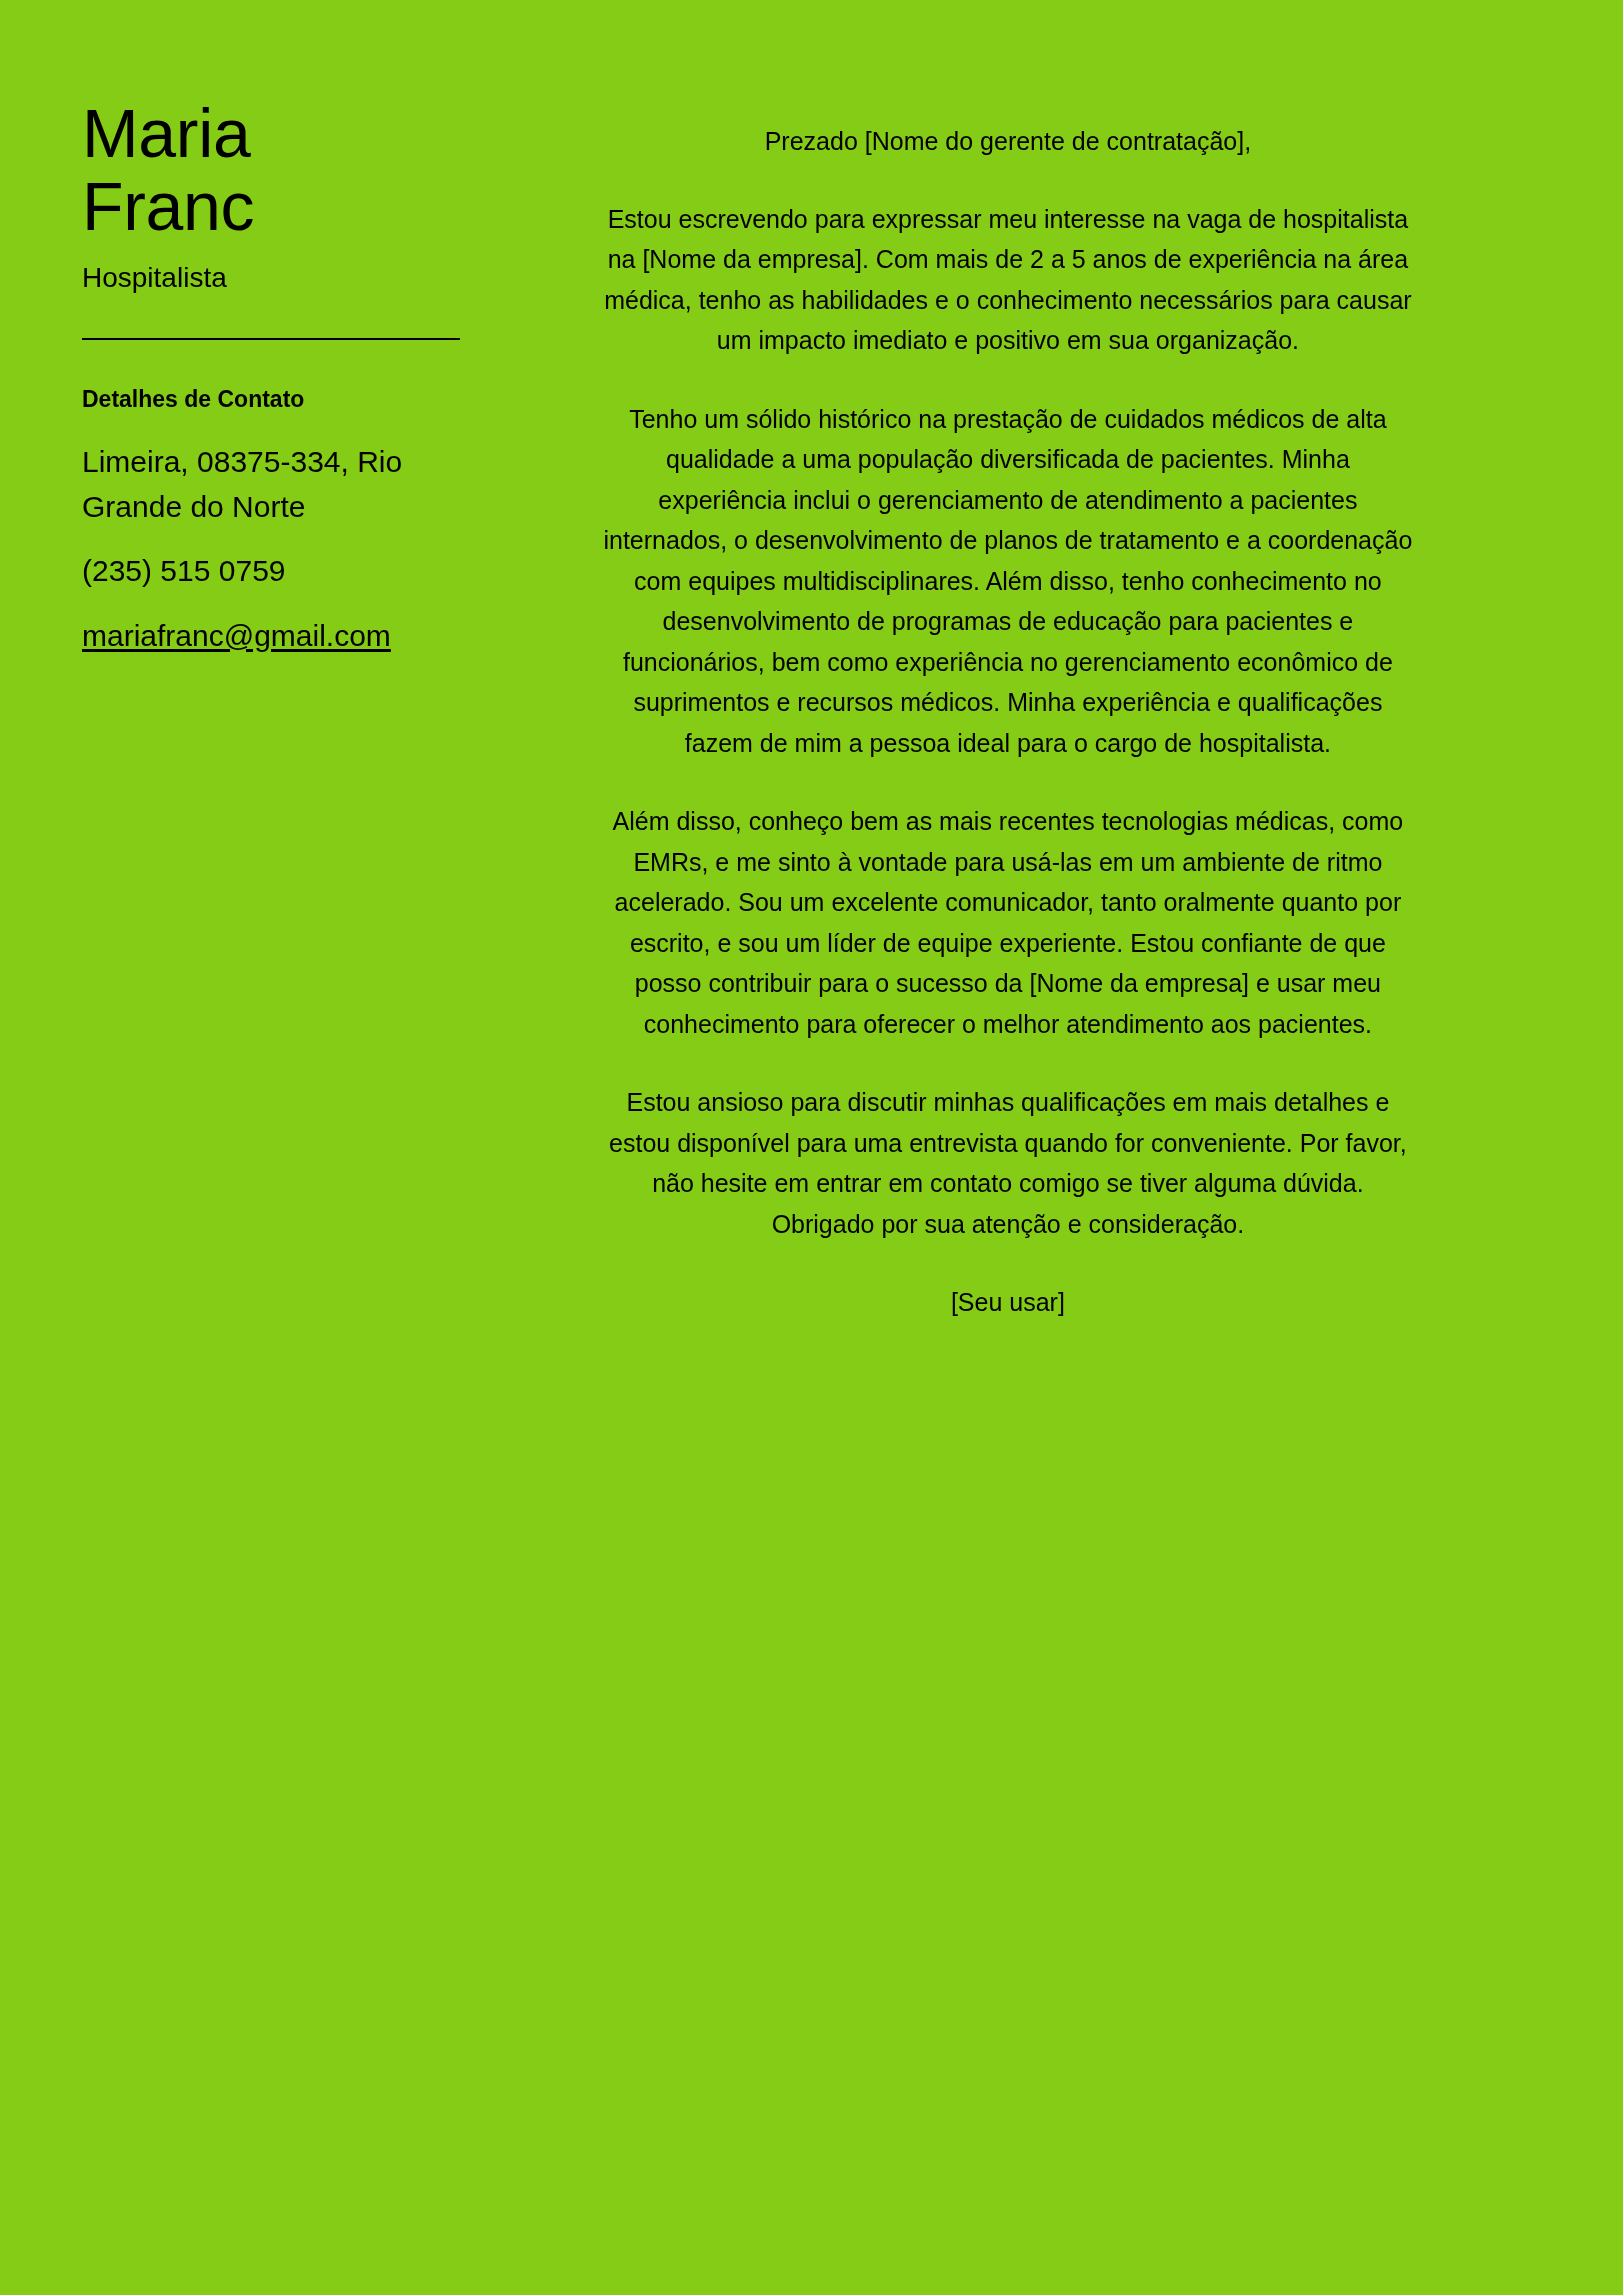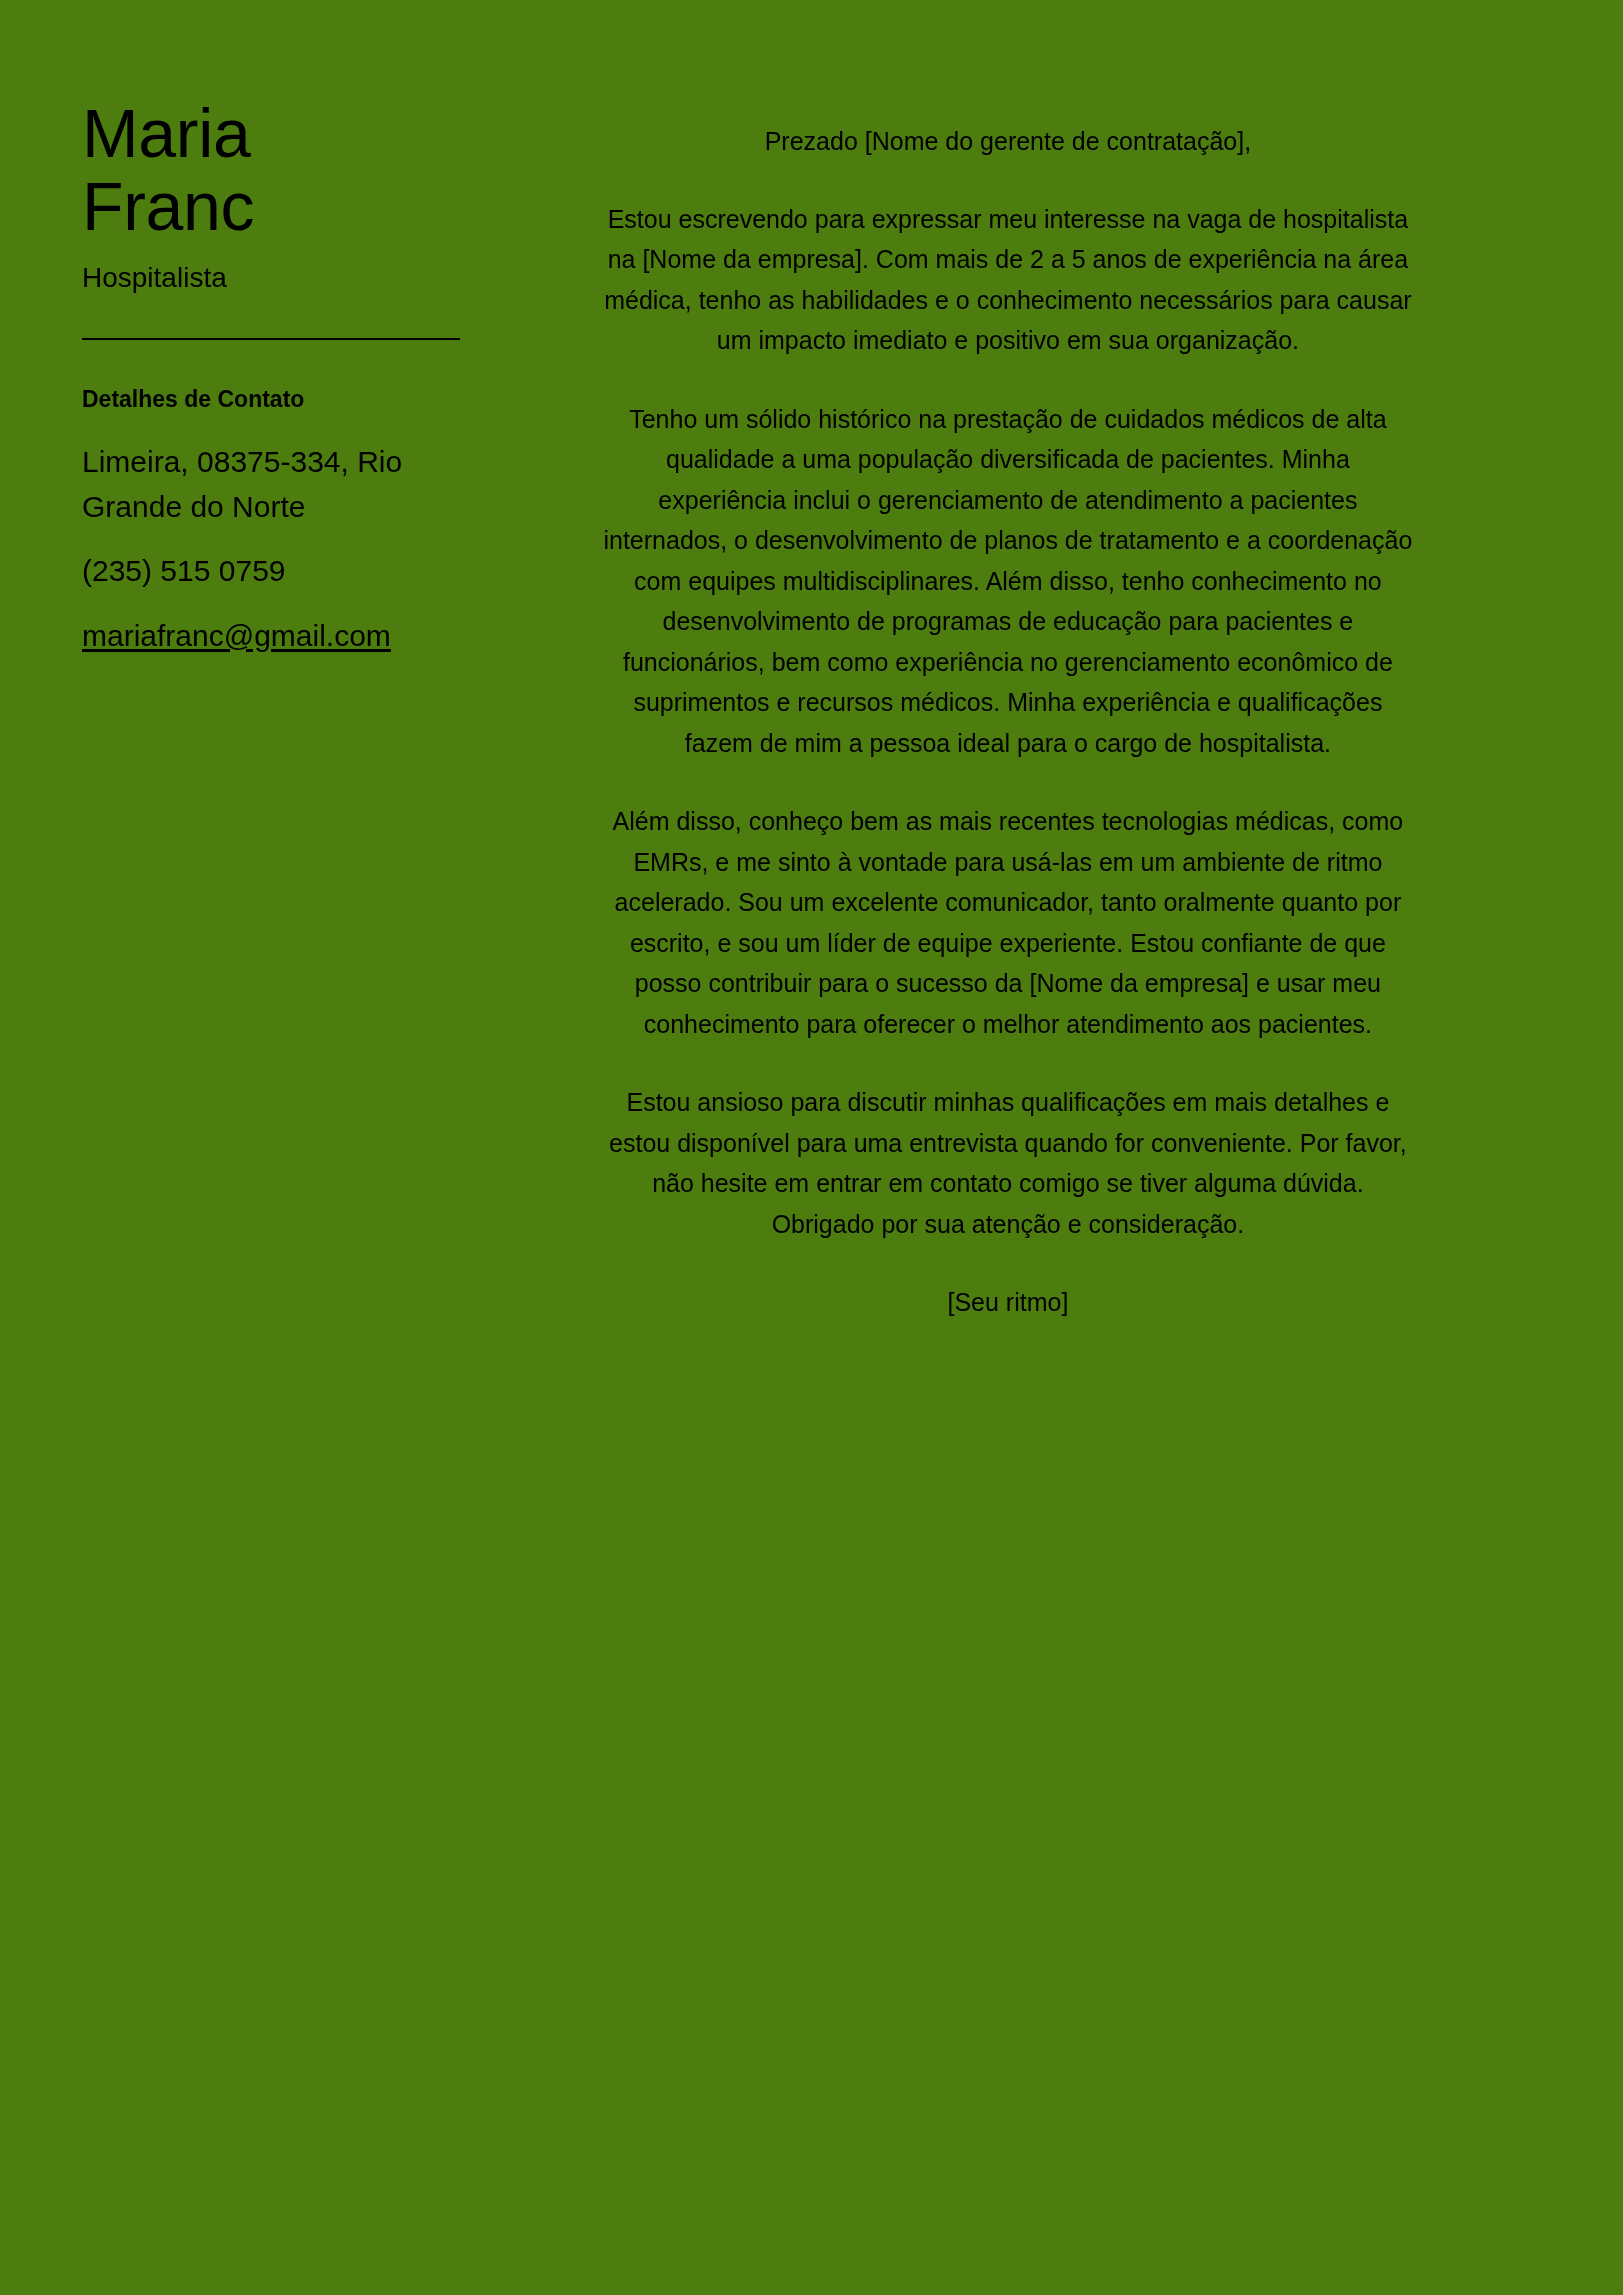--- a/index.html
+++ b/index.html
@@ -13,21 +13,21 @@
     height: 2295px;
     font-family: "Liberation Sans", sans-serif;
     color: #000000;
     -webkit-font-smoothing: antialiased;
   }
 
   .page {
     position: relative;
     width: 1623px;
     height: 2295px;
-    background: #4d7c0f;
+    background: #84cc16;
     display: flex;
     align-items: flex-start;
   }
 
   
   .sidebar {
     width: 589px;
     flex: 0 0 589px;
     padding: 97px 0 0 82px;
   }
@@ -146,18 +146,18 @@
 
     <p class="letter-para">Estou escrevendo para expressar meu interesse na vaga de hospitalista na [Nome da empresa]. Com mais de 2 a 5 anos de experiência na área médica, tenho as habilidades e o conhecimento necessários para causar um impacto imediato e positivo em sua organização.</p>
 
     <p class="letter-para">Tenho um sólido histórico na prestação de cuidados médicos de alta qualidade a uma população diversificada de pacientes. Minha experiência inclui o gerenciamento de atendimento a pacientes internados, o desenvolvimento de planos de tratamento e a coordenação com equipes multidisciplinares. Além disso, tenho conhecimento no desenvolvimento de programas de educação para pacientes e funcionários, bem como experiência no gerenciamento econômico de suprimentos e recursos médicos. Minha experiência e qualificações fazem de mim a pessoa ideal para o cargo de hospitalista.</p>
 
     <p class="letter-para">Além disso, conheço bem as mais recentes tecnologias médicas, como EMRs, e me sinto à vontade para usá-las em um ambiente de ritmo acelerado. Sou um excelente comunicador, tanto oralmente quanto por escrito, e sou um líder de equipe experiente. Estou confiante de que posso contribuir para o sucesso da [Nome da empresa] e usar meu conhecimento para oferecer o melhor atendimento aos pacientes.</p>
 
     <p class="letter-para">Estou ansioso para discutir minhas qualificações em mais detalhes e estou disponível para uma entrevista quando for conveniente. Por favor, não hesite em entrar em contato comigo se tiver alguma dúvida. Obrigado por sua atenção e consideração.</p>
 
 
-    <p class="letter-para signature">[Seu ritmo]</p>
+    <p class="letter-para signature">[Seu usar]</p>
 
   </main>
 
 </div>
 
 
 </body></html>

